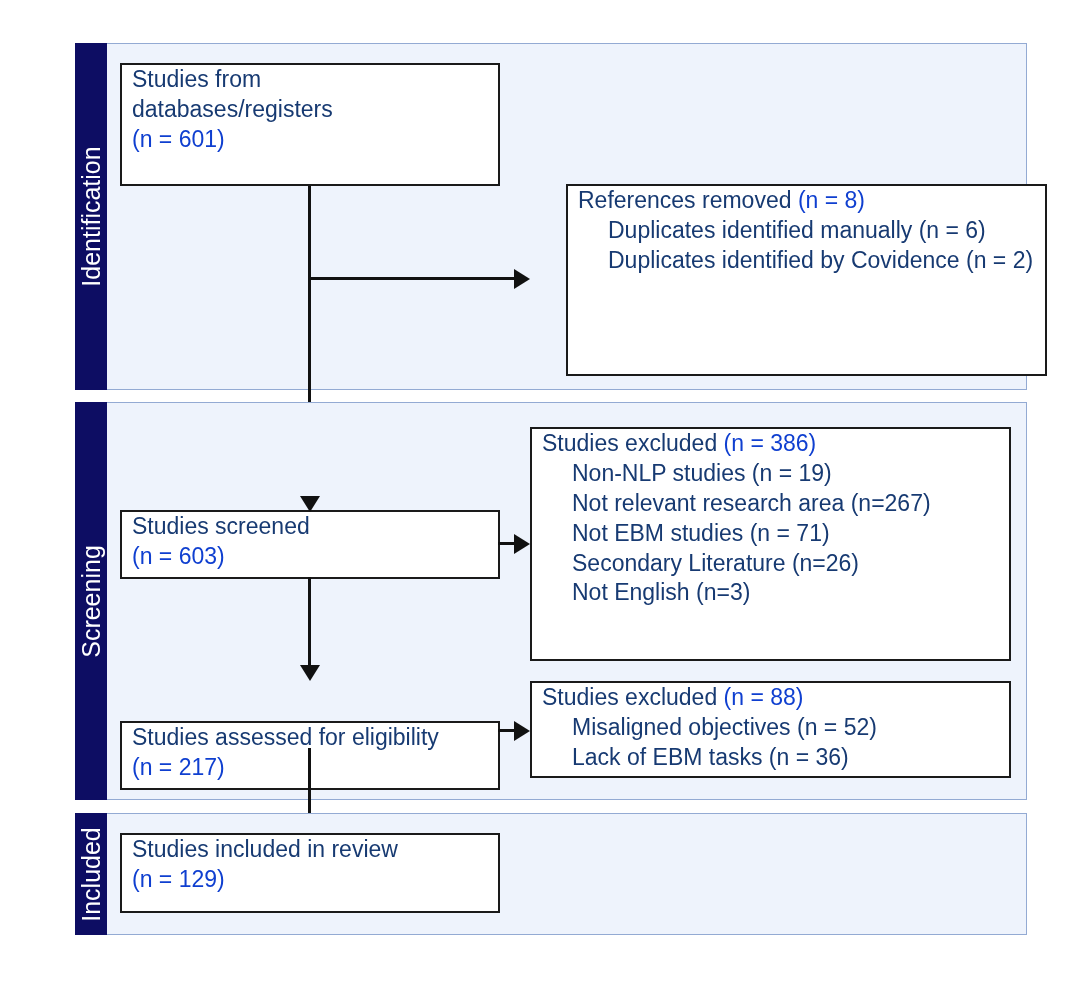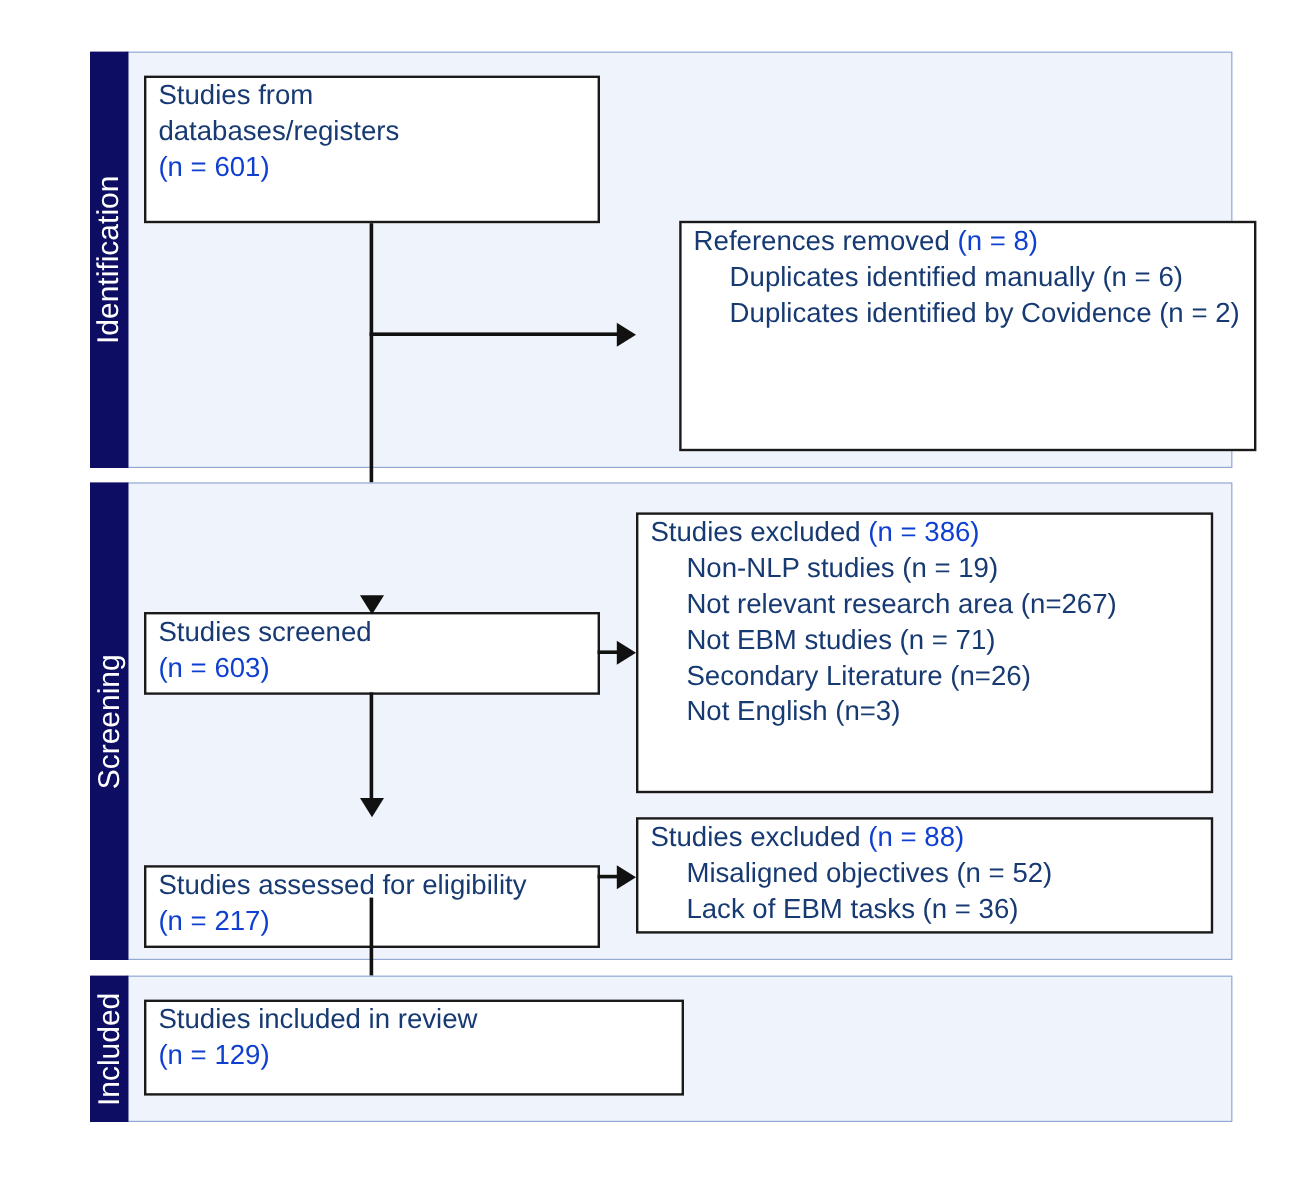--- a/index.html
+++ b/index.html
@@ -185,20 +185,20 @@
 
   <div class="vline" style="left:308px; top:748px; height:97px;"></div>
   <div class="arrow-down" style="left:300px; top:843px;"></div>
 
   <div class="stage-panel" style="left:106px; top:813px; width:921px; height:122px;"></div>
 
   <div class="stage-bar" style="left:75px; top:813px; width:32px; height:122px;">
     <span class="bar-text">Included</span>
   </div>
 
-  <div class="box" style="left:120px; top:833px; width:450px; height:80px;">
+  <div class="box" style="left:120px; top:833px; width:380px; height:80px;">
     <div class="box-text">
       <span>Studies included in review</span><br>
       <span class="nblue">(n = 129)</span>
     </div>
   </div>
 
 </div>
 
 </body></html>

